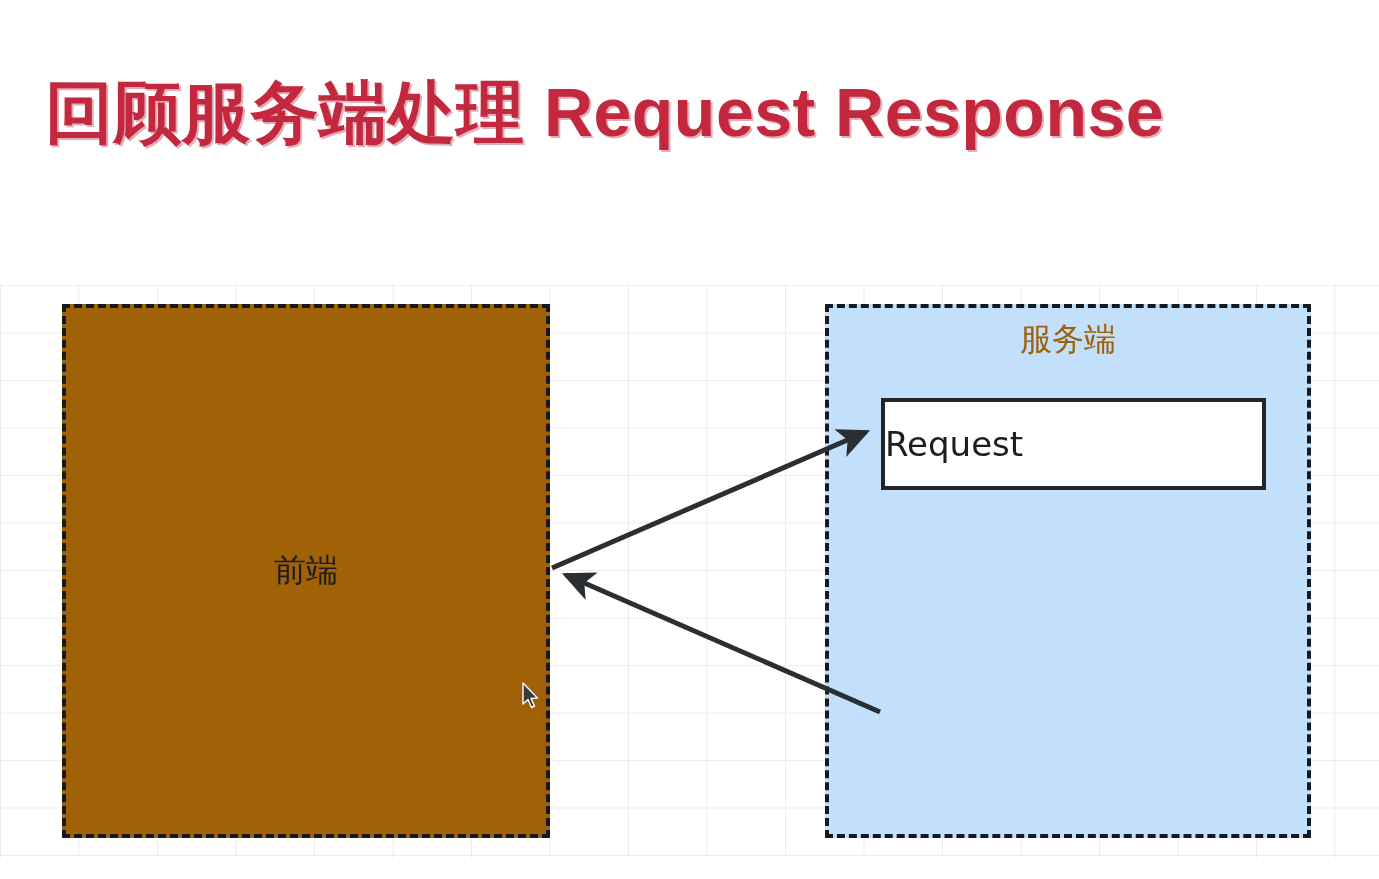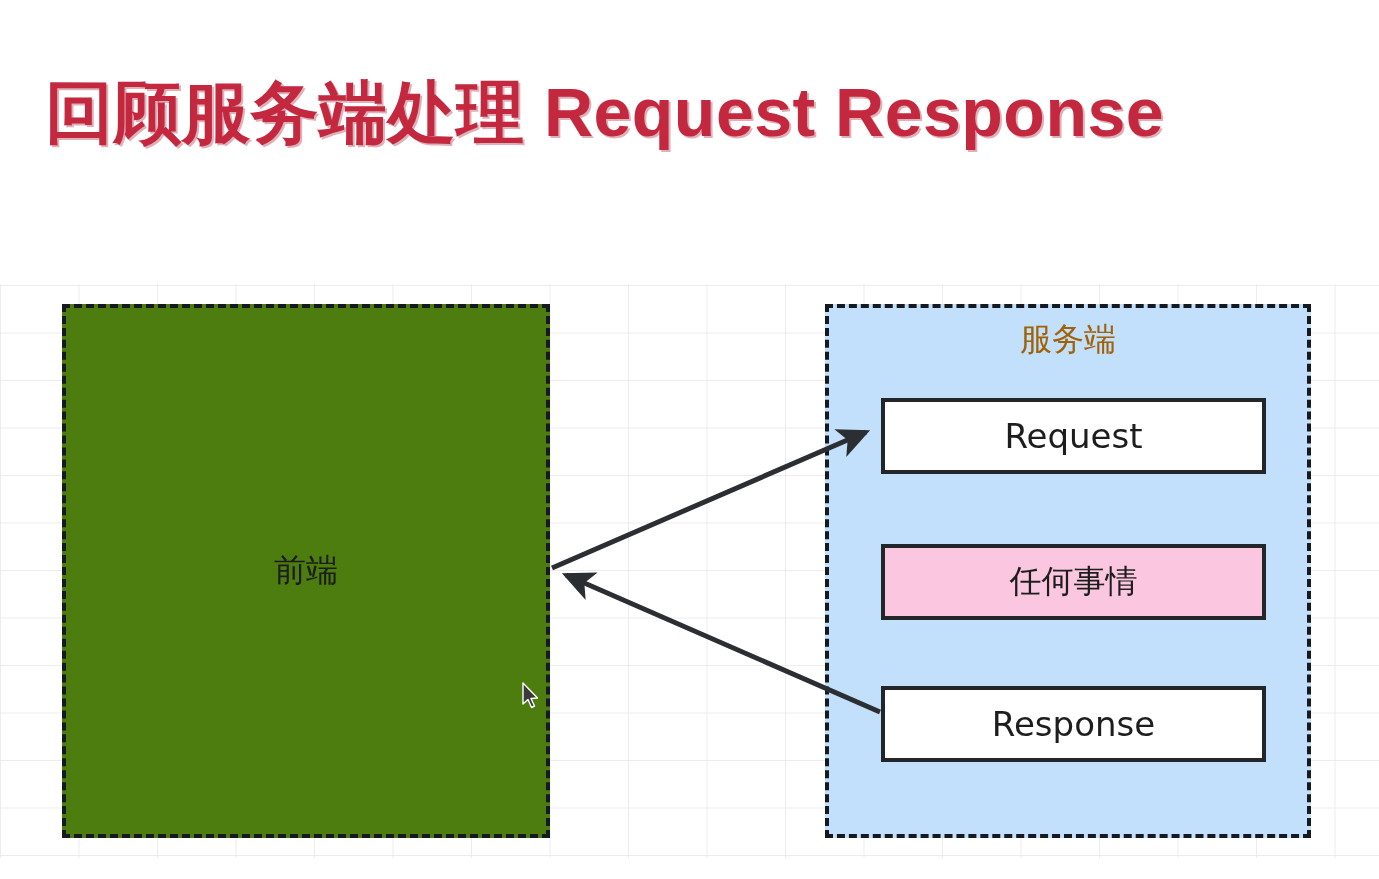--- a/index.html
+++ b/index.html
@@ -55,21 +55,21 @@
   .dashed-box {
     position: absolute;
     border: 4px dashed #16191d;
     box-sizing: border-box;
   }
   #frontend-box {
     left: 62px;
     top: 20px;
     width: 488px;
     height: 534px;
-    background: #4d7c0f;
+    background: #a16207;
     text-decoration: underline;
   }
   #server-box {
     left: 825px;
     top: 20px;
     width: 486px;
     height: 534px;
     background: #c2e0fb;
   }
 
@@ -96,26 +96,26 @@
     font-size: 32px;
     color: #a16207;
     font-family: "DejaVu Sans", "Liberation Sans", sans-serif;
   }
 
   
   .inner-box {
     position: absolute;
     left: 52px;
     width: 385px;
-    height: 76px;
+    height: 92px;
     border: 4px solid #222629;
     box-sizing: border-box;
     display: flex;
     align-items: center;
-    justify-content: center;
+    justify-content: flex-start;
     font-size: 34px;
     color: #1d1d1d;
     font-family: "DejaVu Sans", "Liberation Sans", sans-serif;
   }
   #request-box  { top: 90px;  background: #ffffff; }
   #anything-box { top: 236px; background: #fbc6df; font-size: 32px; }
   #response-box { top: 378px; background: #ffffff; }
 
   
   #arrows-layer {
@@ -149,27 +149,21 @@
     <div id="frontend-label">前端</div>
   </div>
 
   <div class="dashed-box" id="server-box">
     <div id="server-label">服务端</div>
 
     <div class="inner-box" id="request-box">
       <span>Request</span>
     </div>
 
-    <div class="inner-box" id="anything-box">
-      <span>任何事情</span>
-    </div>
 
-    <div class="inner-box" id="response-box">
-      <span>Response</span>
-    </div>
   </div>
 
   <svg id="arrows-layer" viewBox="0 0 1379 574" width="1379" height="574">
     <defs>
       <marker id="head-right" markerWidth="7" markerHeight="7" refX="5.6" refY="3" orient="auto" markerUnits="strokeWidth">
         <path d="M0,0 L6.5,3 L0,6 L1.6,3 Z" fill="#2b2f33"></path>
       </marker>
       <marker id="head-left" markerWidth="7" markerHeight="7" refX="5.6" refY="3" orient="auto" markerUnits="strokeWidth">
         <path d="M0,0 L6.5,3 L0,6 L1.6,3 Z" fill="#2b2f33"></path>
       </marker>

